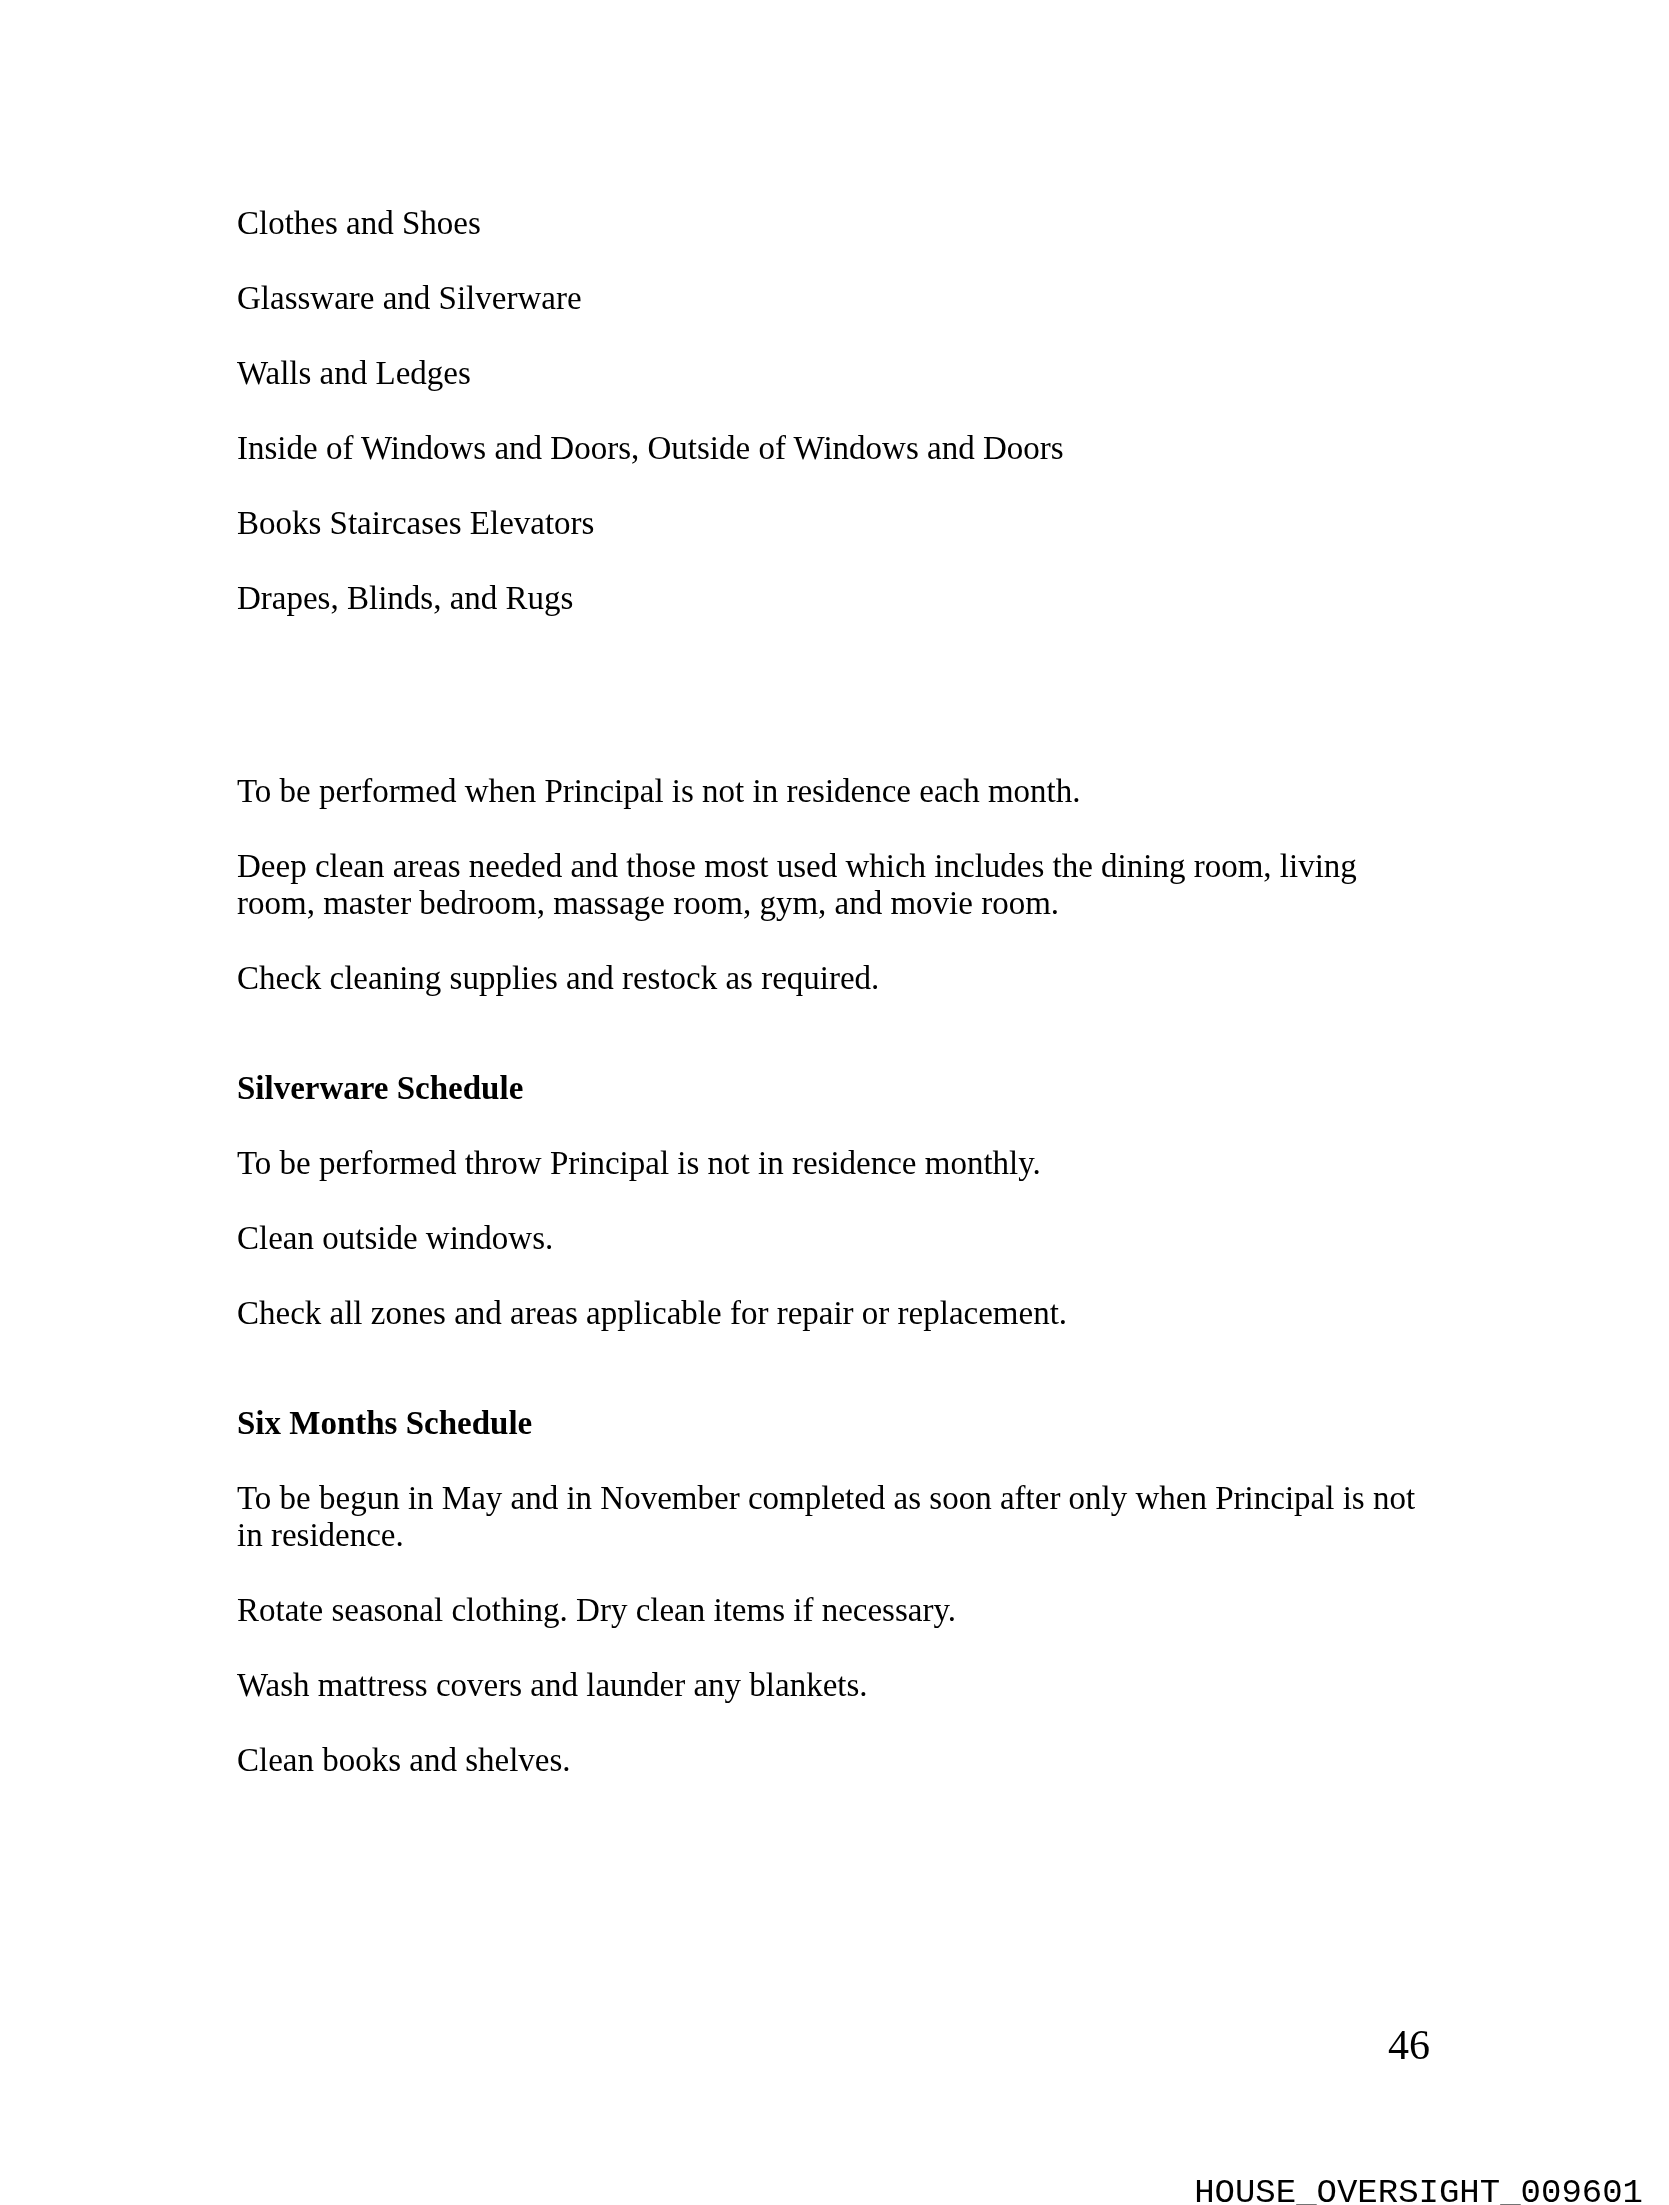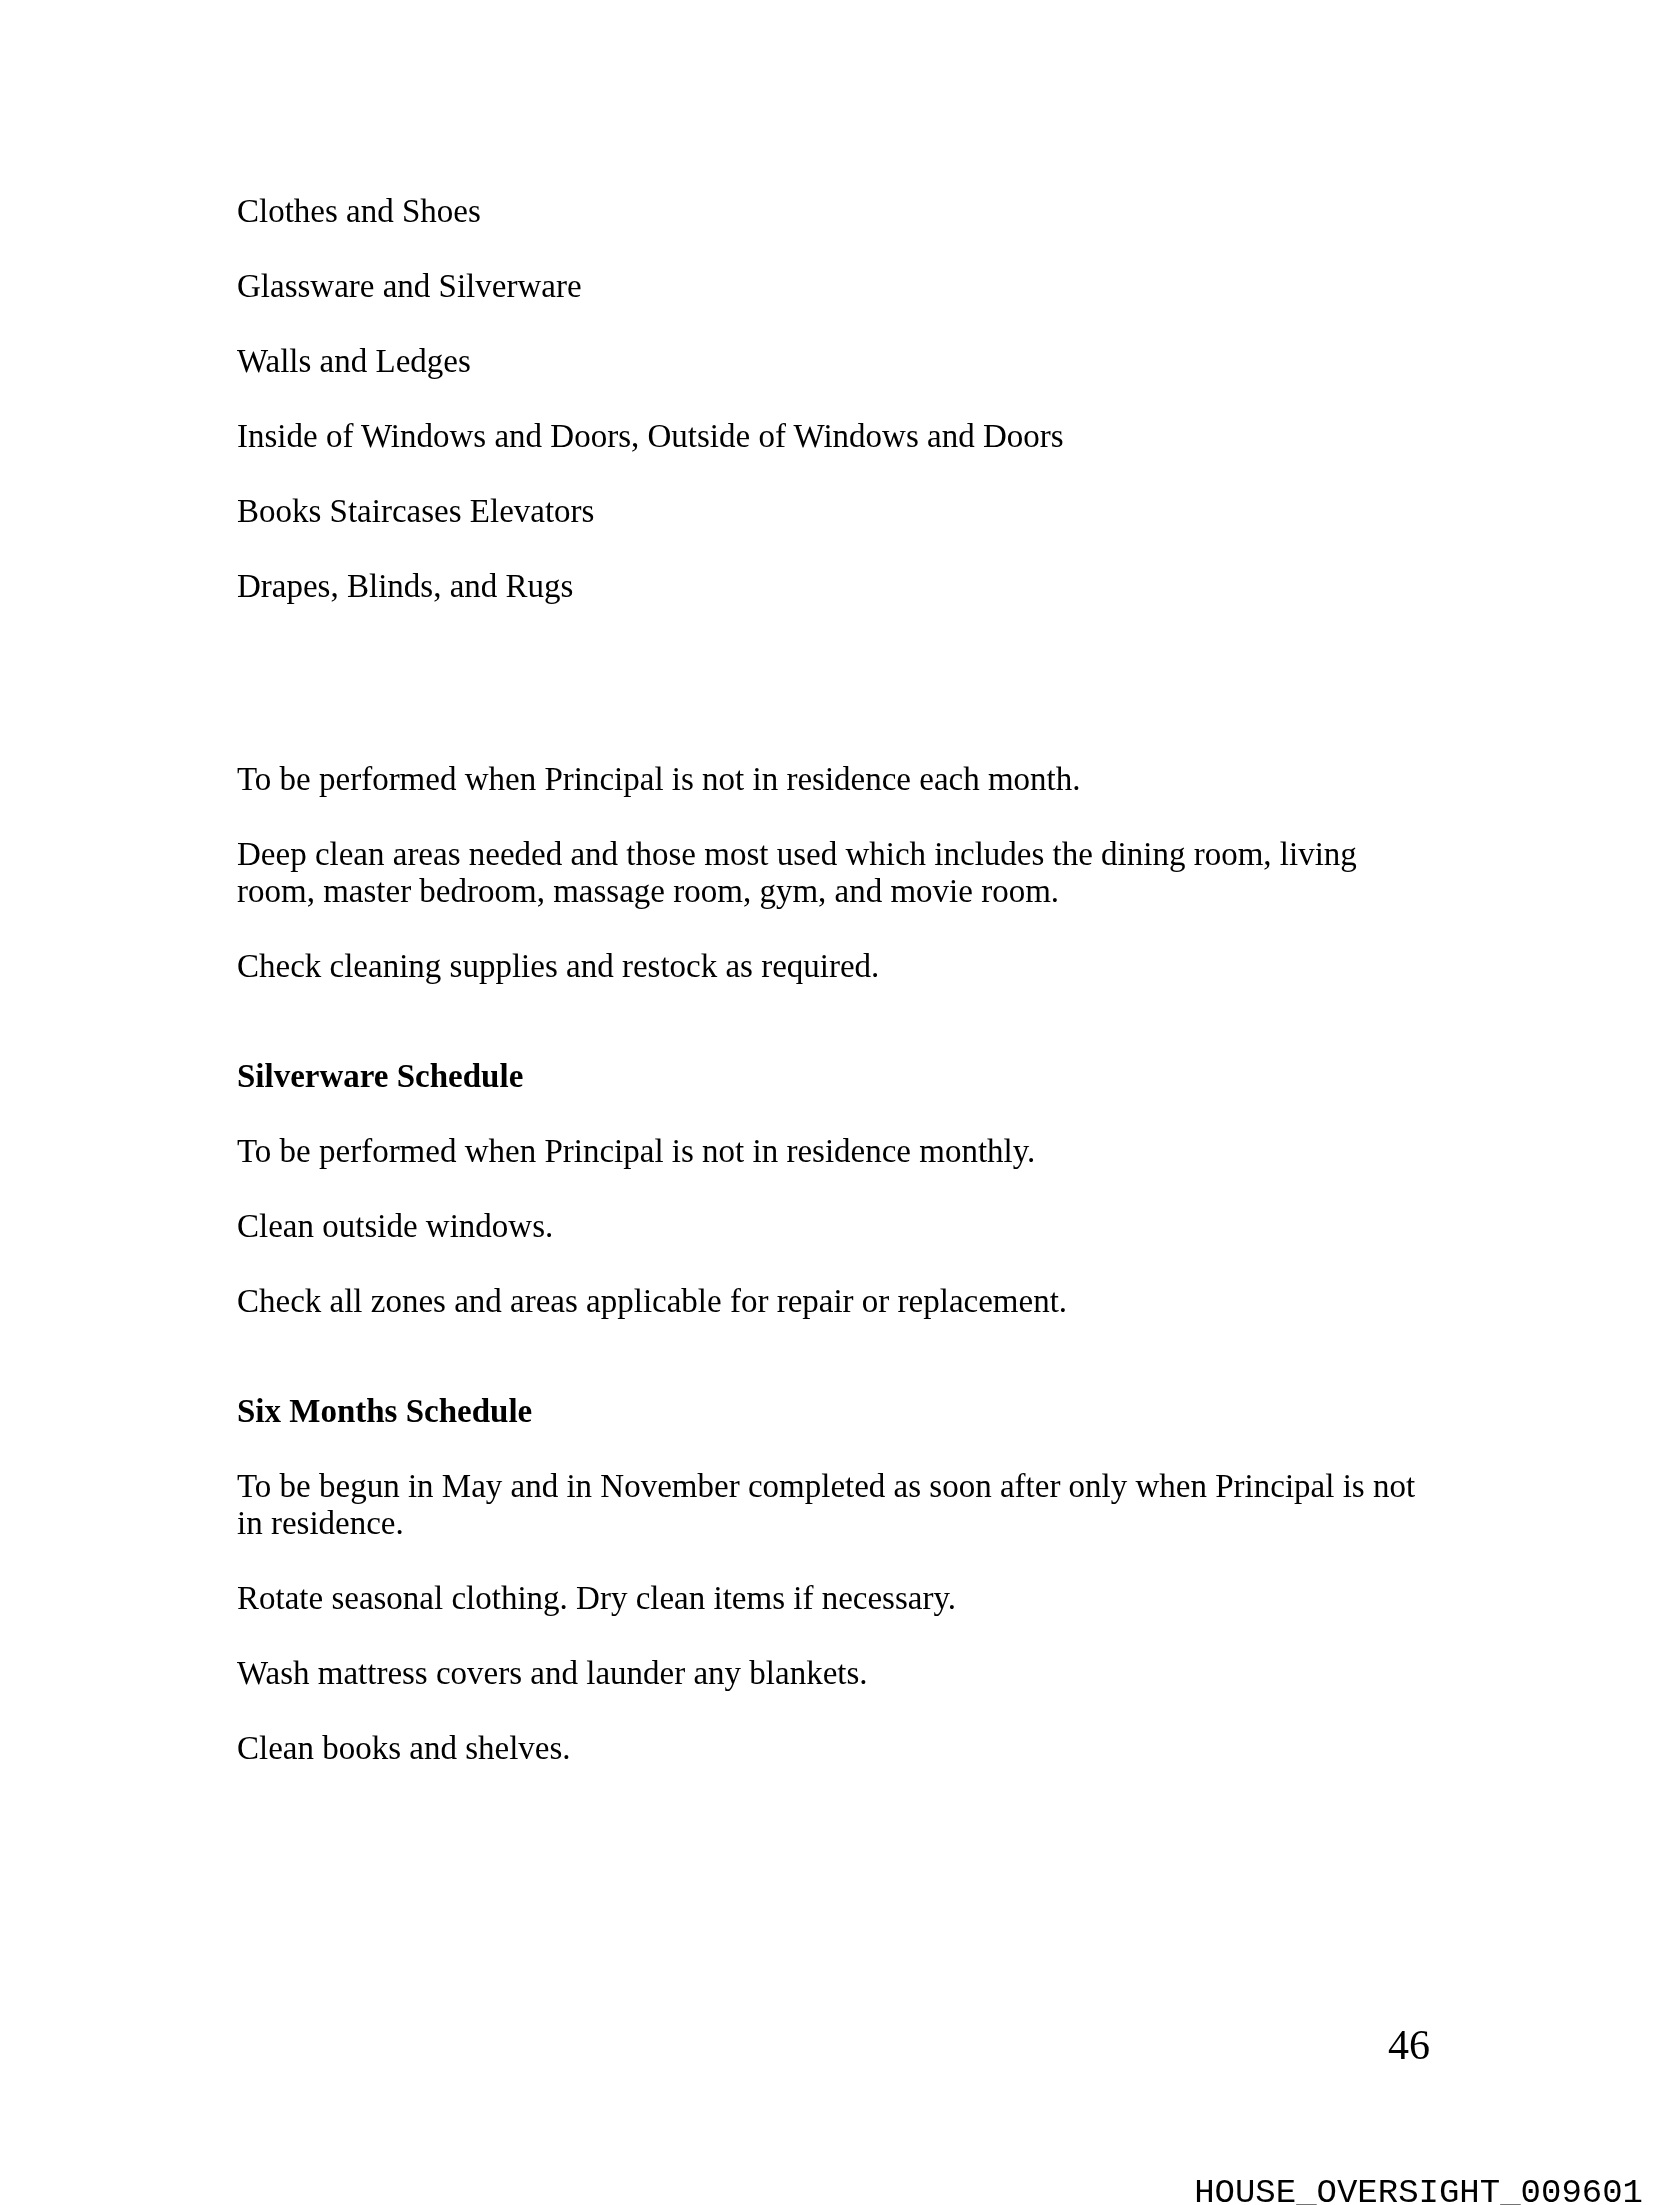--- a/index.html
+++ b/index.html
@@ -12,21 +12,21 @@
     font-family: "Liberation Serif", serif;
     overflow: hidden;
   }
   .content {
     position: absolute;
     left: 237px;
     top: 193px;
     width: 1276px;
   }
   .para {
-    margin: 0 0 38px 0;
+    margin: 12px 0 38px 0;
     font-size: 33px;
     line-height: 37px;
     white-space: pre-line;
     font-weight: normal;
   }
   .heading { font-weight: bold; }
   .gap-xl { margin-bottom: 156px; }
   .gap-lg { margin-bottom: 73px; }
   .page-number {
     position: absolute;
@@ -62,21 +62,21 @@
 
     <section>
       <p class="para">To be performed when Principal is not in residence each month.</p>
       <p class="para">Deep clean areas needed and those most used which includes the dining room, living
 room, master bedroom, massage room, gym, and movie room.</p>
       <p class="para gap-lg">Check cleaning supplies and restock as required.</p>
     </section>
 
     <section>
       <h2 class="para heading">Silverware Schedule</h2>
-      <p class="para">To be performed when Principal is not in residence monthly.</p>
+      <p class="para">To be performed throw Principal is not in residence monthly.</p>
       <p class="para">Clean outside windows.</p>
       <p class="para gap-lg">Check all zones and areas applicable for repair or replacement.</p>
     </section>
 
     <section>
       <h2 class="para heading">Six Months Schedule</h2>
       <p class="para">To be begun in May and in November completed as soon after only when Principal is not
 in residence.</p>
       <p class="para">Rotate seasonal clothing. Dry clean items if necessary.</p>
       <p class="para">Wash mattress covers and launder any blankets.</p>

